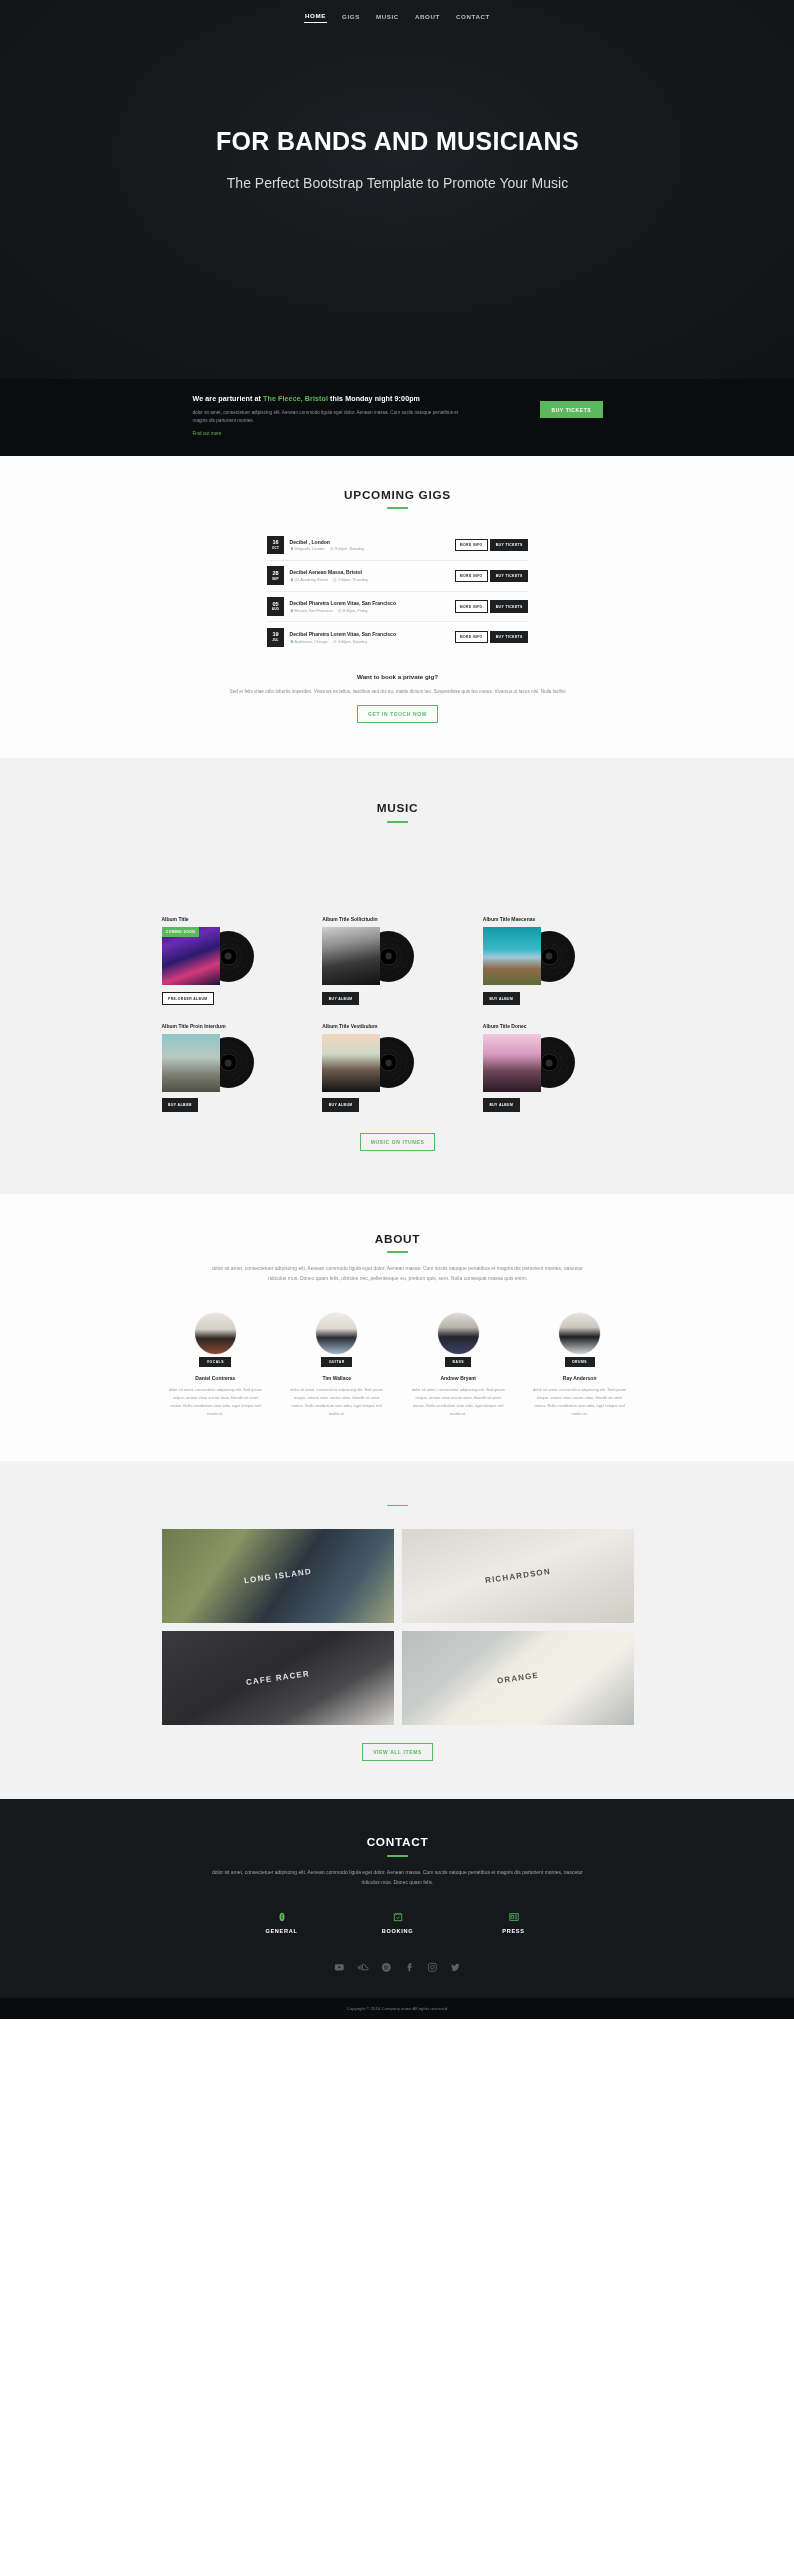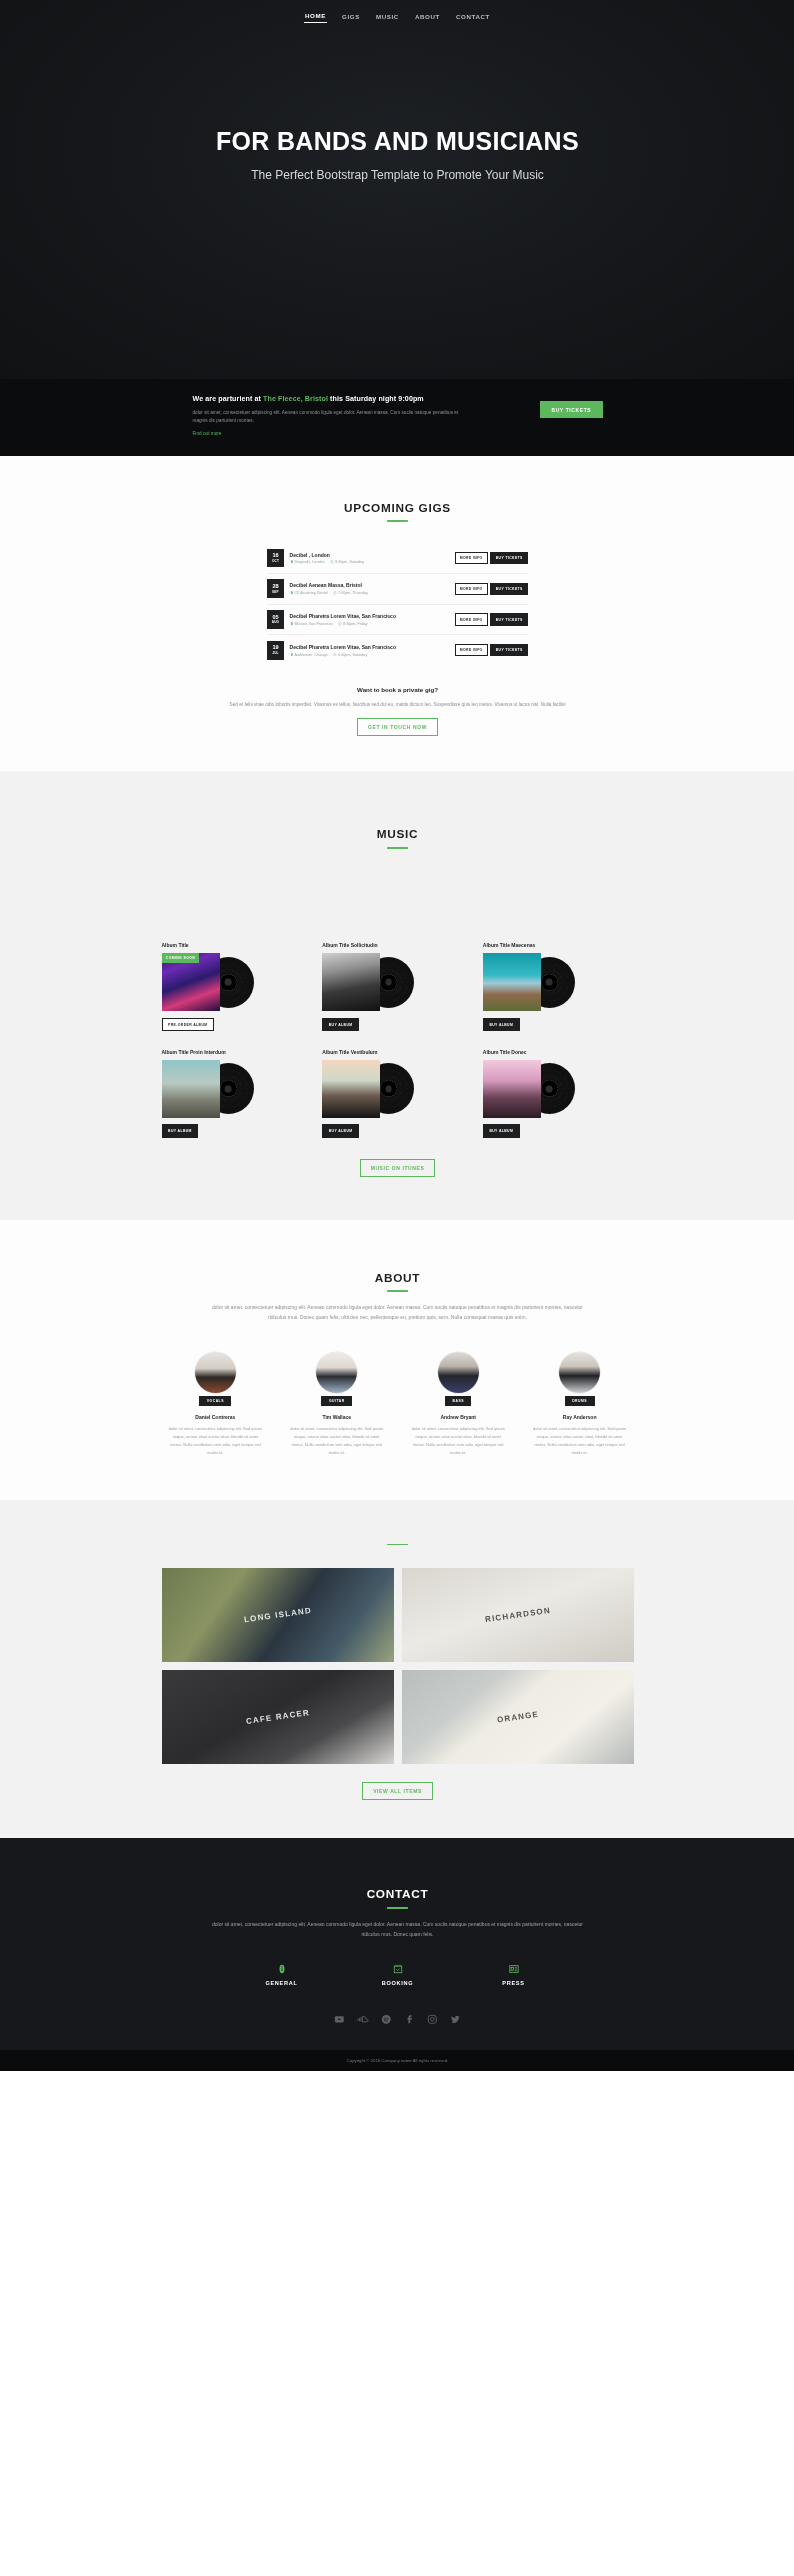--- a/index.html
+++ b/index.html
@@ -42,23 +42,23 @@
     z-index:4;
   }
   .hero-title {
     color:#fff;
     font-size:25px;
     font-weight:700;
     letter-spacing:0.3px;
     line-height:1.12;
   }
   .hero-sub {
-    margin-top:13px;
+    margin-top:20px;
     color:#d6d8da;
-    font-size:12px;
+    font-size:14px;
     font-weight:400;
   }
 
   
   .announce {
     background:#0b0c0d;
     padding:16px 0 18.6px;
   }
   .announce-inner {
     width:410px; margin:0 auto;
@@ -95,21 +95,21 @@
     font-family:"Liberation Sans", sans-serif;
   }
 
   
   .section { padding:32px 0 35px; }
   .sec-white { background:#fdfdfd; }
   .sec-grey  { background:#f2f2f2; }
   .sec-dark  { background:#16181b; }
   .sec-head { text-align:center; margin-bottom:21px; }
   .sec-title {
-    font-size:11.8px; font-weight:700; letter-spacing:0.7px; color:#1d1f21;margin-top:13px;
+    font-size:11.8px; font-weight:700; letter-spacing:0.7px; color:#1d1f21;
   }
   .sec-title.light { color:#ffffff; }
   .sec-rule {
     width:21px; height:1.9px; background:#5cb85c;
     margin:5.6px auto 0; border-radius:0.6px;
   }
   .sec-lead {
     width:373px; margin:10px auto 0;
     text-align:center;
     font-size:5px; line-height:2; color:#8b8f93;
@@ -322,21 +322,21 @@
   <div class="hero-center">
     <h1 class="hero-title">FOR BANDS AND MUSICIANS</h1>
     <p class="hero-sub">The Perfect Bootstrap Template to Promote Your Music</p>
   </div>
 </header>
 
 <section class="announce">
   <div class="announce-inner">
     <div class="announce-left">
       <div class="announce-head">
-        <span>We are parturient at </span><span class="venue">The Fleece, Bristol</span><span> this Saturday night 9:00pm</span>
+        <span>We are parturient at </span><span class="venue">The Fleece, Bristol</span><span> this Monday night 9:00pm</span>
       </div>
       <p class="announce-body">dolor sit amet, consectetuer adipiscing elit. Aenean commodo ligula eget dolor. Aenean massa. Cum sociis natoque penatibus et magnis dis parturient montes.</p>
       <a class="announce-more">Find out more</a>
     </div>
     <div>
       <button class="btn-green-solid">BUY TICKETS</button>
     </div>
   </div>
 </section>
 

